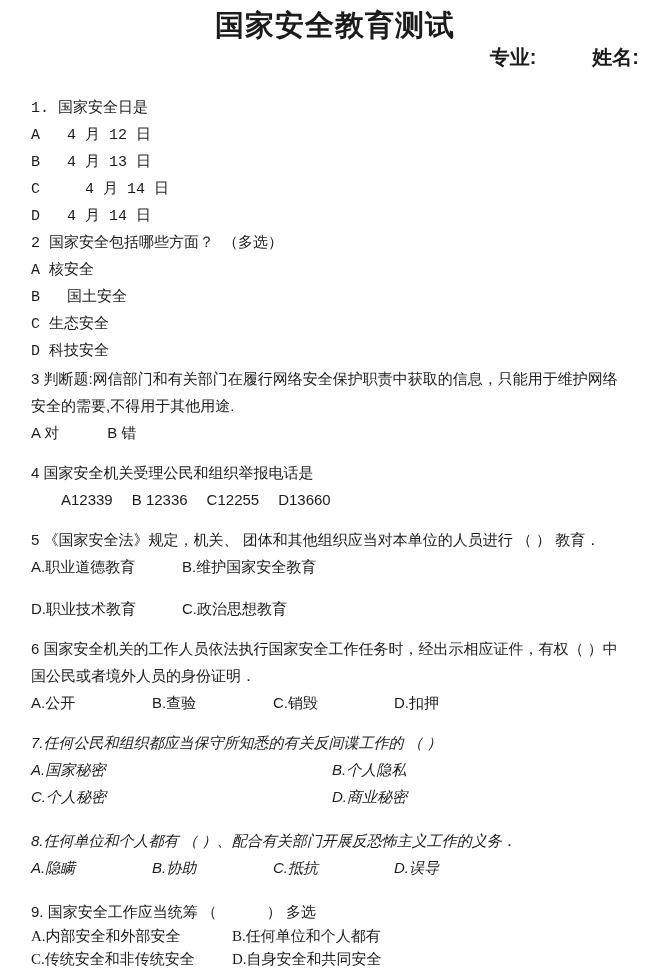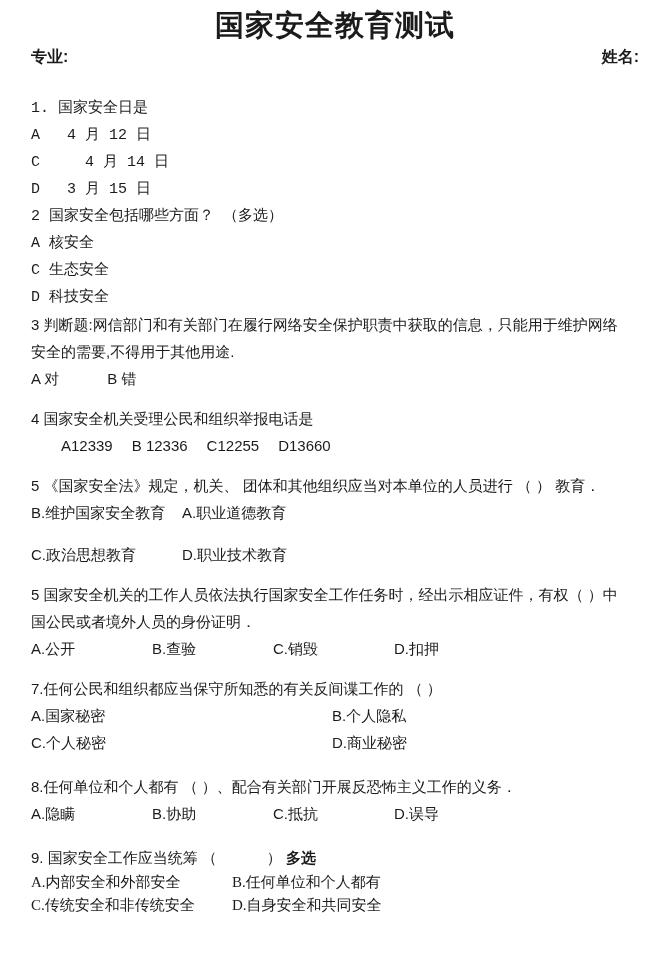--- a/index.html
+++ b/index.html
@@ -25,47 +25,48 @@
   .title {
     margin: 0;
     text-align: center;
     font-size: 29px;
     font-weight: bold;
     letter-spacing: 1px;
     line-height: 38px;
   }
   .fields {
     display: flex;
-    justify-content: space-between;
+    justify-content: flex-end;
     gap: 56px;
     font-weight: bold;
-    font-size: 16px;
+    font-size: 20px;
     line-height: 22px;
     margin-top: 2px;
   }
   .questions {
     margin-top: 27px;
   }
   .question {
     margin-bottom: 13px;
   }
   .question:nth-of-type(1),
   .question:nth-of-type(2) {
     margin-bottom: 0;
     font-family: Liberation Mono, monospace;
   }
   .question:nth-of-type(7),
   .question:nth-of-type(8) {
     margin-bottom: 17px;
+    font-style: italic;
   }
   .stem-line {
     line-height: 27px;
     white-space: pre-wrap;
   }
-  .stem-line b { font-weight: bold; }
+  .stem-line b { font-weight: normal; }
   .options { line-height: 27px; }
   .option { white-space: pre-wrap; }
 
   
   .options.stack .option { display: block; line-height: 27px; }
 
   
   .options.pair-inline .option { display: inline-block; margin-right: 48px; }
 
   
@@ -107,52 +108,54 @@
   <h1 class="title">国家安全教育测试</h1>
   <div class="fields">
     <span>专业:</span>
     <span>姓名:</span>
   </div>
   <div class="questions">
       <div class="question">
         <div class="stem-line"><span>1. 国家安全日是</span></div>
         <div class="options stack">
           <span class="option">A   4 月 12 日</span>
+          <span class="option">B   4 月 13 日</span>
           <span class="option">C     4 月 14 日</span>
-          <span class="option">D   3 月 15 日</span>
+          <span class="option">D   4 月 14 日</span>
         </div>
       </div>
       <div class="question">
         <div class="stem-line"><span>2 国家安全包括哪些方面？ （多选）</span></div>
         <div class="options stack">
           <span class="option">A 核安全</span>
+          <span class="option">B   国土安全</span>
           <span class="option">C 生态安全</span>
           <span class="option">D 科技安全</span>
         </div>
       </div>
       <div class="question">
         <div class="stem-line"><span>3 判断题:网信部门和有关部门在履行网络安全保护职责中获取的信息，只能用于维护网络</span></div>
         <div class="stem-line"><span>安全的需要,不得用于其他用途.</span></div>
         <div class="options pair-inline"><span class="option">A 对</span><span class="option">B 错</span></div>
       </div>
       <div class="question">
         <div class="stem-line"><span>4 国家安全机关受理公民和组织举报电话是</span></div>
         <div class="options indent-row"><span class="option">A12339</span><span class="option">B 12336</span><span class="option">C12255</span><span class="option">D13660</span></div>
       </div>
       <div class="question">
         <div class="stem-line"><span>5 《国家安全法》规定，机关、 团体和其他组织应当对本单位的人员进行 （ ） 教育．</span></div>
         <div class="options grid-narrow">
+          <span class="option">A.职业道德教育</span>
           <span class="option">B.维护国家安全教育</span>
-          <span class="option">A.职业道德教育</span>
+          <span class="option">D.职业技术教育</span>
           <span class="option">C.政治思想教育</span>
-          <span class="option">D.职业技术教育</span>
         </div>
       </div>
       <div class="question">
-        <div class="stem-line"><span>5 国家安全机关的工作人员依法执行国家安全工作任务时，经出示相应证件，有权（ ）中</span></div>
+        <div class="stem-line"><span>6 国家安全机关的工作人员依法执行国家安全工作任务时，经出示相应证件，有权（ ）中</span></div>
         <div class="stem-line"><span>国公民或者境外人员的身份证明．</span></div>
         <div class="options row4"><span class="option">A.公开</span><span class="option">B.查验</span><span class="option">C.销毁</span><span class="option">D.扣押</span></div>
       </div>
       <div class="question">
         <div class="stem-line"><span>7.任何公民和组织都应当保守所知悉的有关反间谍工作的 （ ）</span></div>
         <div class="options grid-wide">
           <span class="option">A.国家秘密</span>
           <span class="option">B.个人隐私</span>
           <span class="option">C.个人秘密</span>
           <span class="option">D.商业秘密</span>

